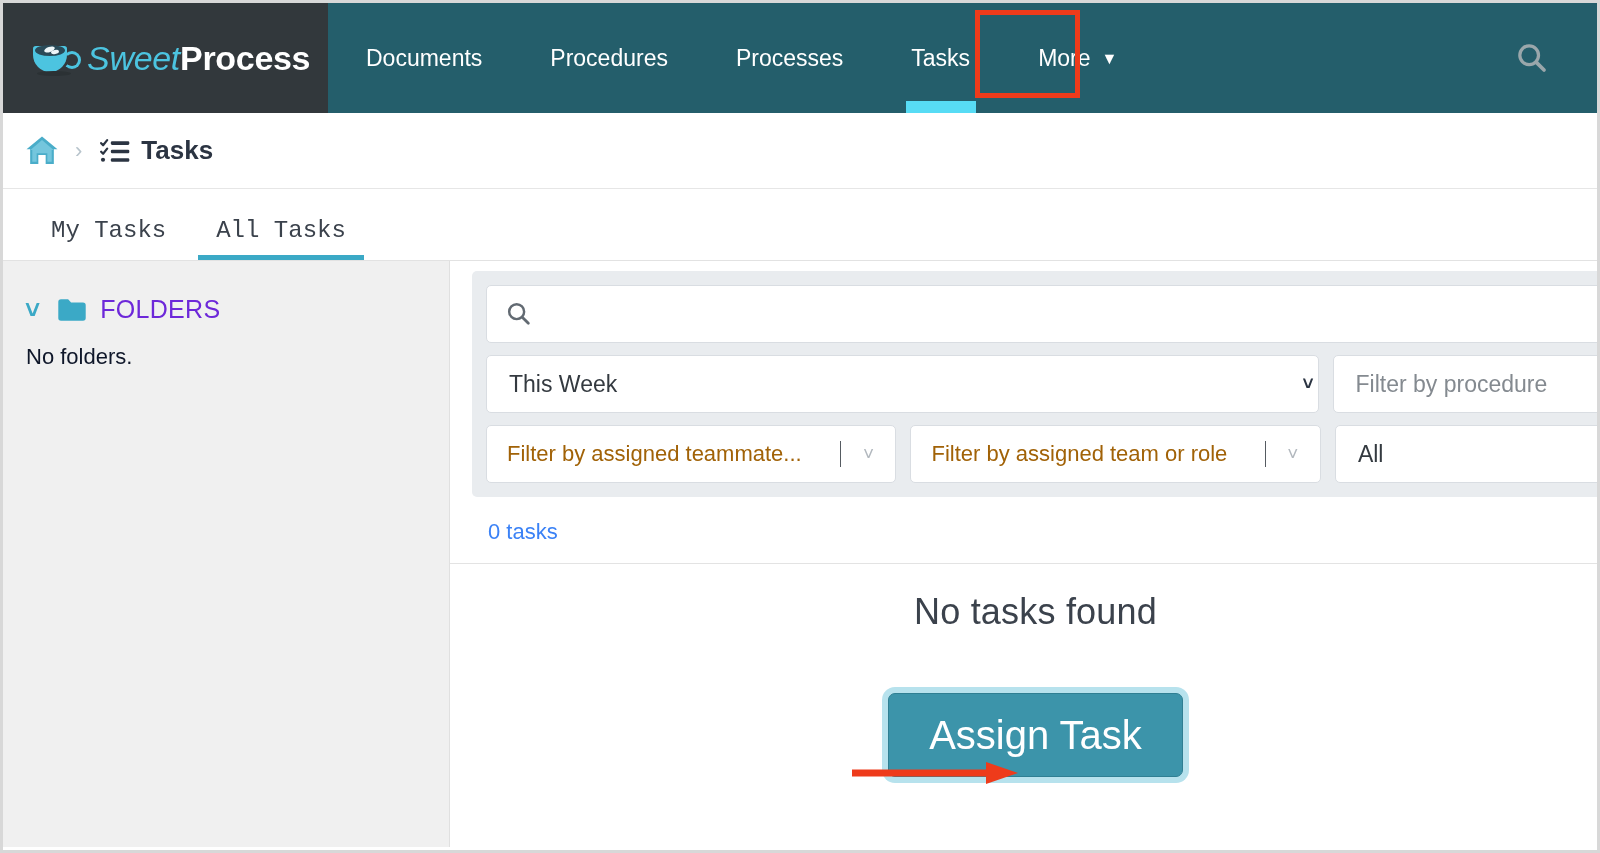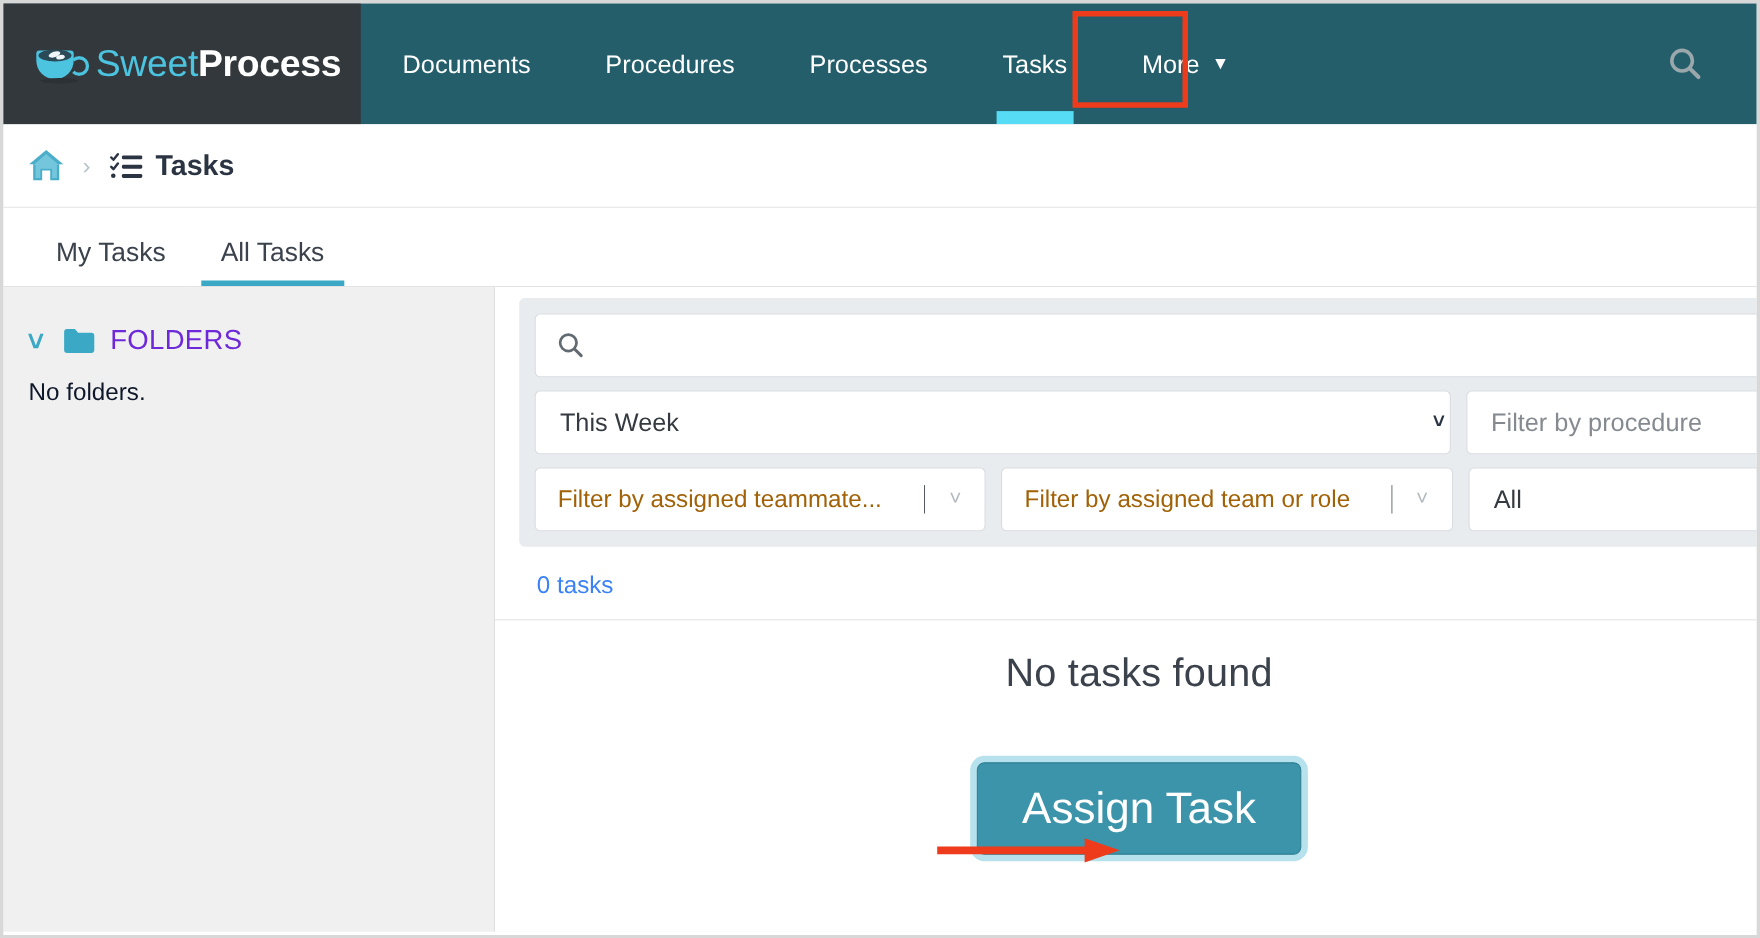--- a/index.html
+++ b/index.html
@@ -107,20 +107,21 @@
   }
   .logo-text {
     font-size: 34px;
     letter-spacing: -0.3px;
     white-space: nowrap;
     line-height: 1;
   }
   .logo-text .sweet {
     color: #4cc4e0;
     font-weight: 400;
+    font-style: italic;
   }
   .logo-text .process {
     color: #ffffff;
     font-weight: bold;
   }
 
   .nav-items {
     flex: 1 1 auto;
     display: flex;
     align-items: stretch;
@@ -217,20 +218,21 @@
     left: 3px;
     top: 189px;
     width: 1594px;
     height: 72px;
     background: #ffffff;
     border-bottom: 1px solid #e2e2e2;
     display: flex;
     align-items: flex-end;
     padding-left: 30px;
     box-sizing: border-box;
+    font-family: Liberation Mono, monospace;
   }
   .tab {
     font-size: 24px;
     color: #3b424c;
     padding: 0 18px 16px 18px;
     margin-right: 14px;
     position: relative;
     cursor: pointer;
     white-space: nowrap;
   }

